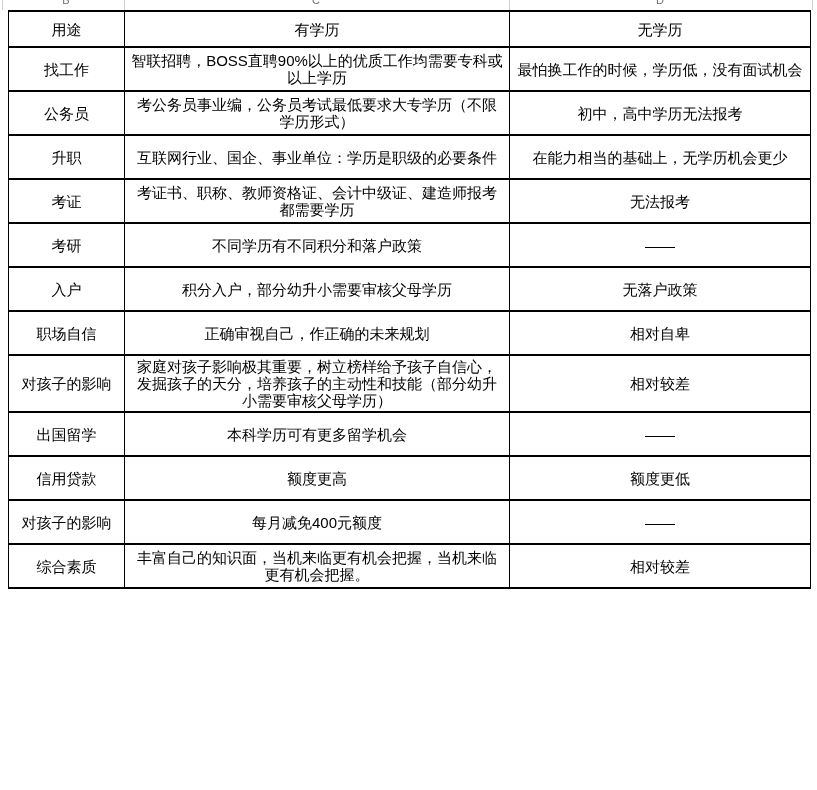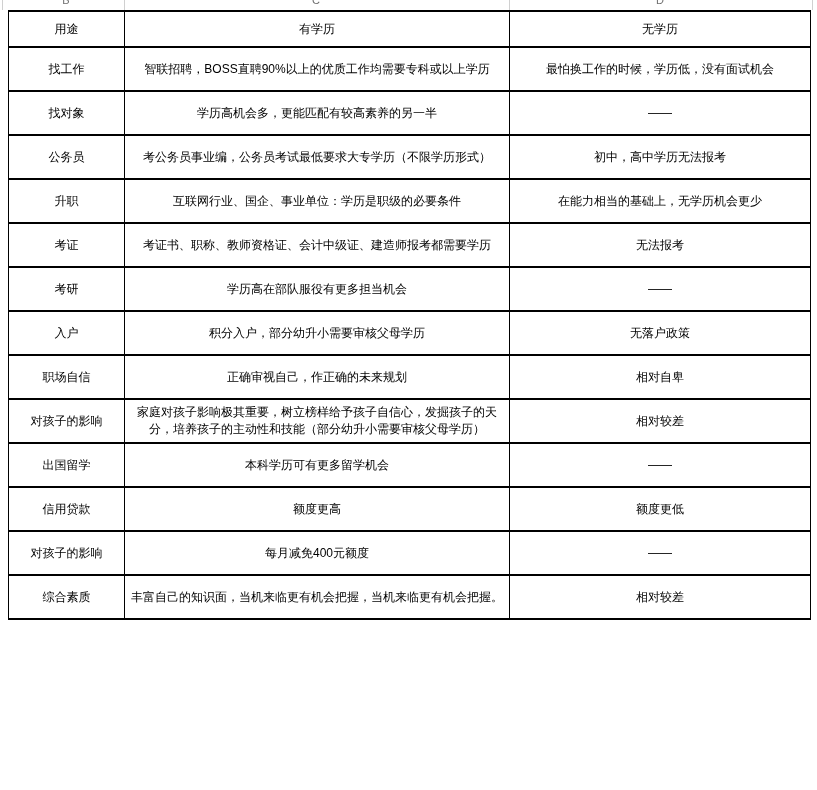--- a/index.html
+++ b/index.html
@@ -50,21 +50,21 @@
     background: #ffffff;
   }
   table.cmp th,
   table.cmp td {
     border-left: 1px solid #000000;
     border-right: 1px solid #000000;
     border-top: 2px solid #000000;
     border-bottom: 2px solid #000000;
     text-align: center;
     vertical-align: middle;
-    font-size: 12px;
+    font-size: 15px;
     font-weight: normal;
     color: #000000;
     padding: 2px 5px;
     line-height: 17px;
     overflow: hidden;
   }
   table.cmp thead tr { height: 36px; }
   table.cmp tbody tr { height: 44px; }
 </style>
 </head>
@@ -95,25 +95,20 @@
         <th>无学历</th>
       </tr>
     </thead>
     <tbody id="rows-body">
   <tr>
     <td class="col-use">找工作</td>
     <td class="col-with">智联招聘，BOSS直聘90%以上的优质工作均需要专科或以上学历</td>
     <td class="col-without">最怕换工作的时候，学历低，没有面试机会</td>
   </tr>
 
-  <tr>
-    <td class="col-use">找对象</td>
-    <td class="col-with">学历高机会多，更能匹配有较高素养的另一半</td>
-    <td class="col-without">——</td>
-  </tr>
 
 
 
   <tr>
     <td class="col-use">公务员</td>
     <td class="col-with">考公务员事业编，公务员考试最低要求大专学历（不限学历形式）</td>
     <td class="col-without">初中，高中学历无法报考</td>
   </tr>
 
   <tr>
@@ -123,21 +118,21 @@
   </tr>
 
   <tr>
     <td class="col-use">考证</td>
     <td class="col-with">考证书、职称、教师资格证、会计中级证、建造师报考都需要学历</td>
     <td class="col-without">无法报考</td>
   </tr>
 
   <tr>
     <td class="col-use">考研</td>
-    <td class="col-with">学历高在部队服役有更多担当机会</td>
+    <td class="col-with">不同学历有不同积分和落户政策</td>
     <td class="col-without">——</td>
   </tr>
 
   <tr>
     <td class="col-use">入户</td>
     <td class="col-with">积分入户，部分幼升小需要审核父母学历</td>
     <td class="col-without">无落户政策</td>
   </tr>
 
   <tr>

